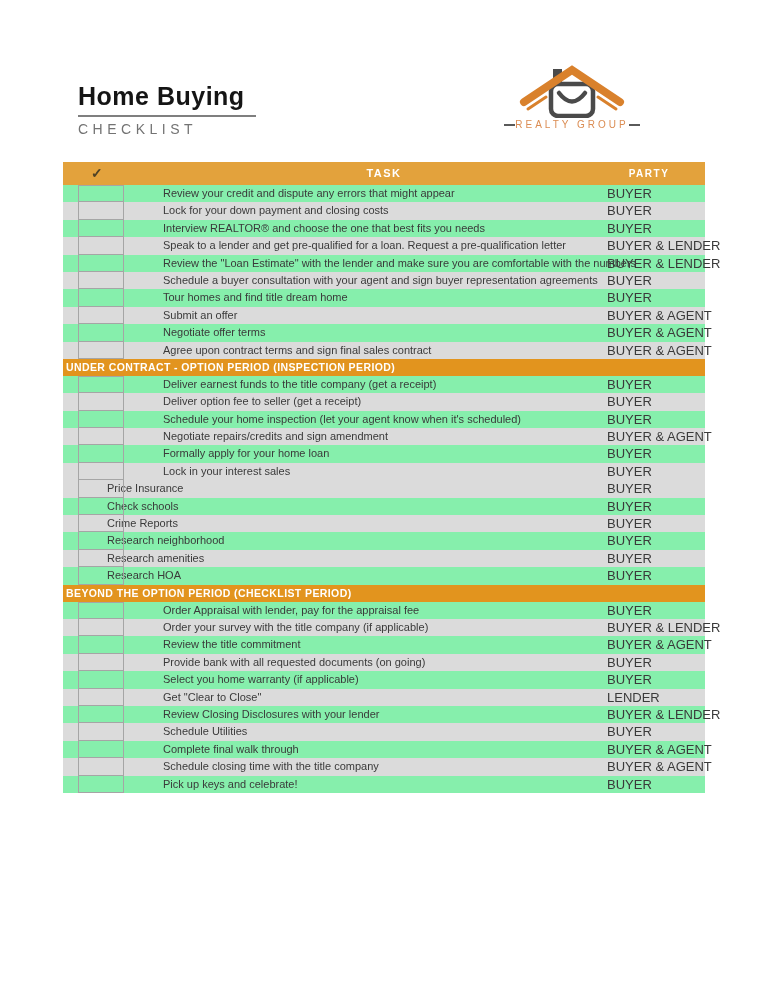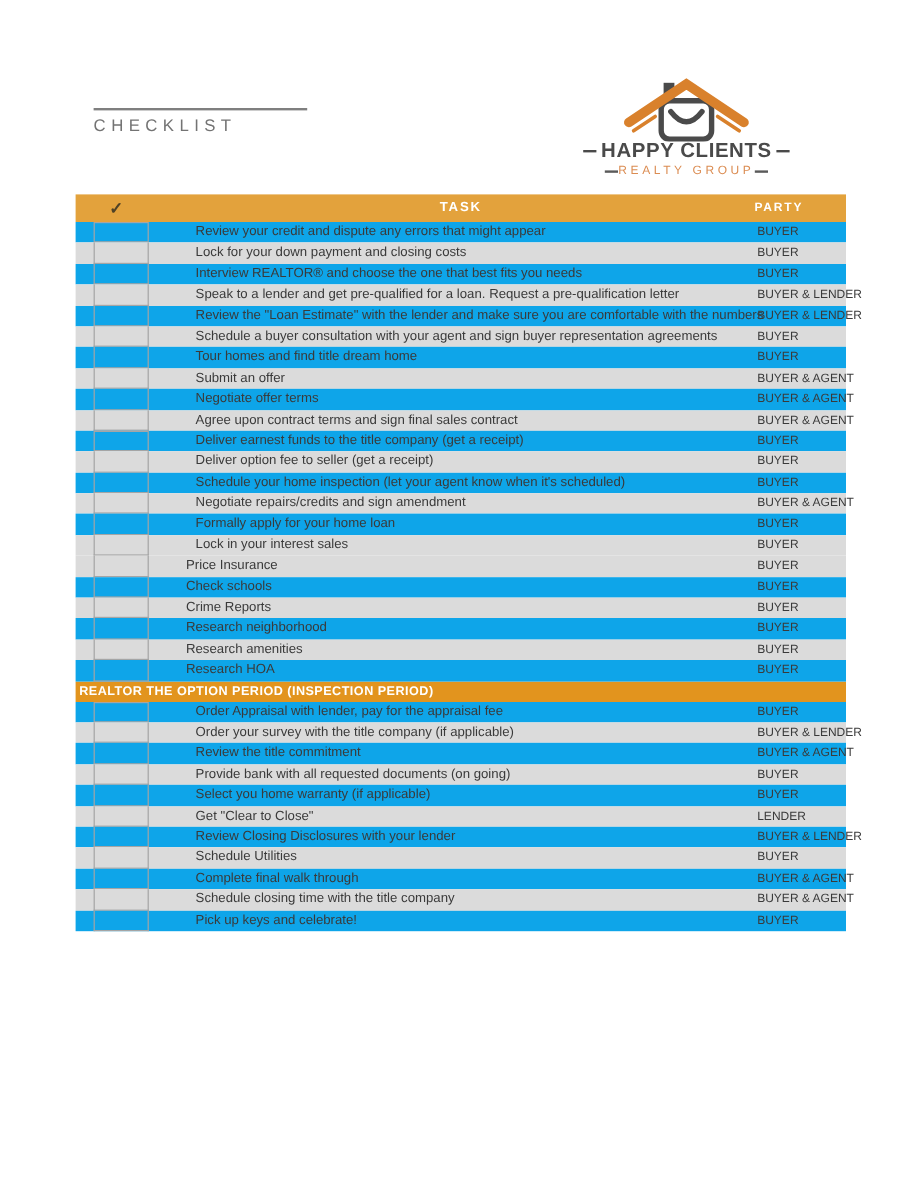--- a/index.html
+++ b/index.html
@@ -61,65 +61,61 @@
     font-size: 10px; font-weight: bold; color: #ffffff; letter-spacing: 1.5px;
   }
 
   .section-row {
     height: 17px; line-height: 17px;
     color: #ffffff; font-size: 10.5px; font-weight: bold;
     letter-spacing: 0.4px; padding-left: 3px;
     white-space: nowrap; overflow: hidden;
   }
 
-  .row { position: relative; height: 17.4px; background: #0ea5e9; }
+  .row { position: relative; height: 17.4px; background: #86efac; }
   .row.alt { background: #dbdbdb; }
   .checkbox {
     position: absolute; left: 15px; top: 0; bottom: 0; width: 46px;
     border: 1px solid #a5a5a5; border-top: 0;
   }
   .row.first .checkbox { border-top: 1px solid #a5a5a5; }
   .task {
     display: block; padding-left: 100px; padding-right: 160px;
     font-size: 11px; line-height: 17.4px; color: #3a3a3a;
     white-space: nowrap; overflow: hidden;
   }
-  .row.indent .task { padding-left: 92px; }
+  .row.indent .task { padding-left: 44px; }
   .party {
-    position: absolute; left: 568px; top: 0; width: 92px;
-    font-size: 10px; line-height: 17.4px; color: #3a3a3a;
+    position: absolute; left: 544px; top: 0; width: 92px;
+    font-size: 13px; line-height: 17.4px; color: #3a3a3a;
     white-space: nowrap;
   }
 </style>
 </head>
 <body>
 
 <div class="masthead">
+  <div class="doc-title">Home Buying</div>
   <div class="title-rule"></div>
   <div class="doc-subtitle">CHECKLIST</div>
 </div>
 
 <div class="logo">
   <svg width="120" height="54" viewBox="0 0 120 54" aria-hidden="true">
 
     <rect x="41" y="5" width="9" height="18" fill="#4a4a4a"></rect>
 
     <rect x="39" y="20" width="42" height="32" rx="7" fill="#ffffff" stroke="#4a4a4a" stroke-width="4.5"></rect>
 
     <path d="M 47 29 Q 60 46 73 29" fill="none" stroke="#4a4a4a" stroke-width="4.5" stroke-linecap="round"></path>
 
     <path d="M 12 38 L 60 6 L 108 38" fill="none" stroke="#d9812c" stroke-width="8" stroke-linecap="round"></path>
     <path d="M 16 45 L 34 33" fill="none" stroke="#d9812c" stroke-width="3" stroke-linecap="round"></path>
     <path d="M 104 45 L 86 33" fill="none" stroke="#d9812c" stroke-width="3" stroke-linecap="round"></path>
   </svg>
-  <div class="logo-name-row">
-    <span class="line"></span>
-    <span class="logo-name">HAPPY CLIENTS</span>
-    <span class="line"></span>
-  </div>
   <div class="logo-tagline-row">
     <span class="line"></span>
     <span class="logo-tagline" style="color: rgb(219, 140, 82);">REALTY GROUP</span>
     <span class="line"></span>
   </div>
 </div>
 
 <div class="checklist">
   <div class="table-header" style="background: rgb(227, 162, 60);">
     <span class="th-check">✓</span>
@@ -170,20 +166,21 @@
       <div class="row">
         <span class="checkbox"></span>
         <span class="task">Negotiate offer terms</span>
         <span class="party">BUYER &amp; AGENT</span>
       </div>
       <div class="row alt">
         <span class="checkbox"></span>
         <span class="task">Agree upon contract terms and sign final sales contract</span>
         <span class="party">BUYER &amp; AGENT</span>
       </div>
+      <div class="section-row" style="background: rgb(226, 148, 30);">UNDER CONTRACT - OPTION PERIOD (INSPECTION PERIOD)</div>
       <div class="row first">
         <span class="checkbox"></span>
         <span class="task">Deliver earnest funds to the title company (get a receipt)</span>
         <span class="party">BUYER</span>
       </div>
       <div class="row alt">
         <span class="checkbox"></span>
         <span class="task">Deliver option fee to seller (get a receipt)</span>
         <span class="party">BUYER</span>
       </div>
@@ -230,21 +227,21 @@
       <div class="row alt indent">
         <span class="checkbox"></span>
         <span class="task">Research amenities</span>
         <span class="party">BUYER</span>
       </div>
       <div class="row indent">
         <span class="checkbox"></span>
         <span class="task">Research HOA</span>
         <span class="party">BUYER</span>
       </div>
-      <div class="section-row" style="background: rgb(226, 148, 30);">REALTOR THE OPTION PERIOD (INSPECTION PERIOD)</div>
+      <div class="section-row" style="background: rgb(226, 148, 30);">BEYOND THE OPTION PERIOD (CHECKLIST PERIOD)</div>
       <div class="row first">
         <span class="checkbox"></span>
         <span class="task">Order Appraisal with lender, pay for the appraisal fee</span>
         <span class="party">BUYER</span>
       </div>
       <div class="row alt">
         <span class="checkbox"></span>
         <span class="task">Order your survey with the title company (if applicable)</span>
         <span class="party">BUYER &amp; LENDER</span>
       </div>

